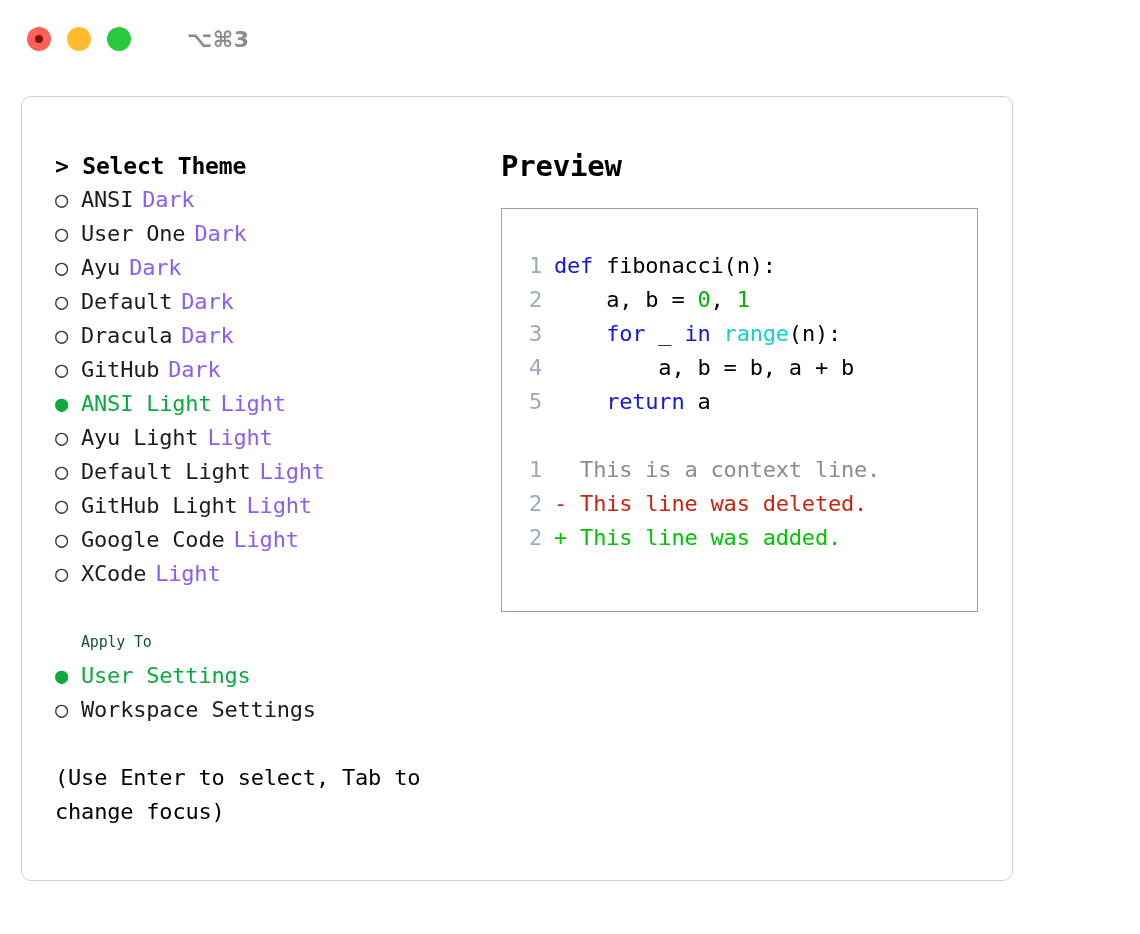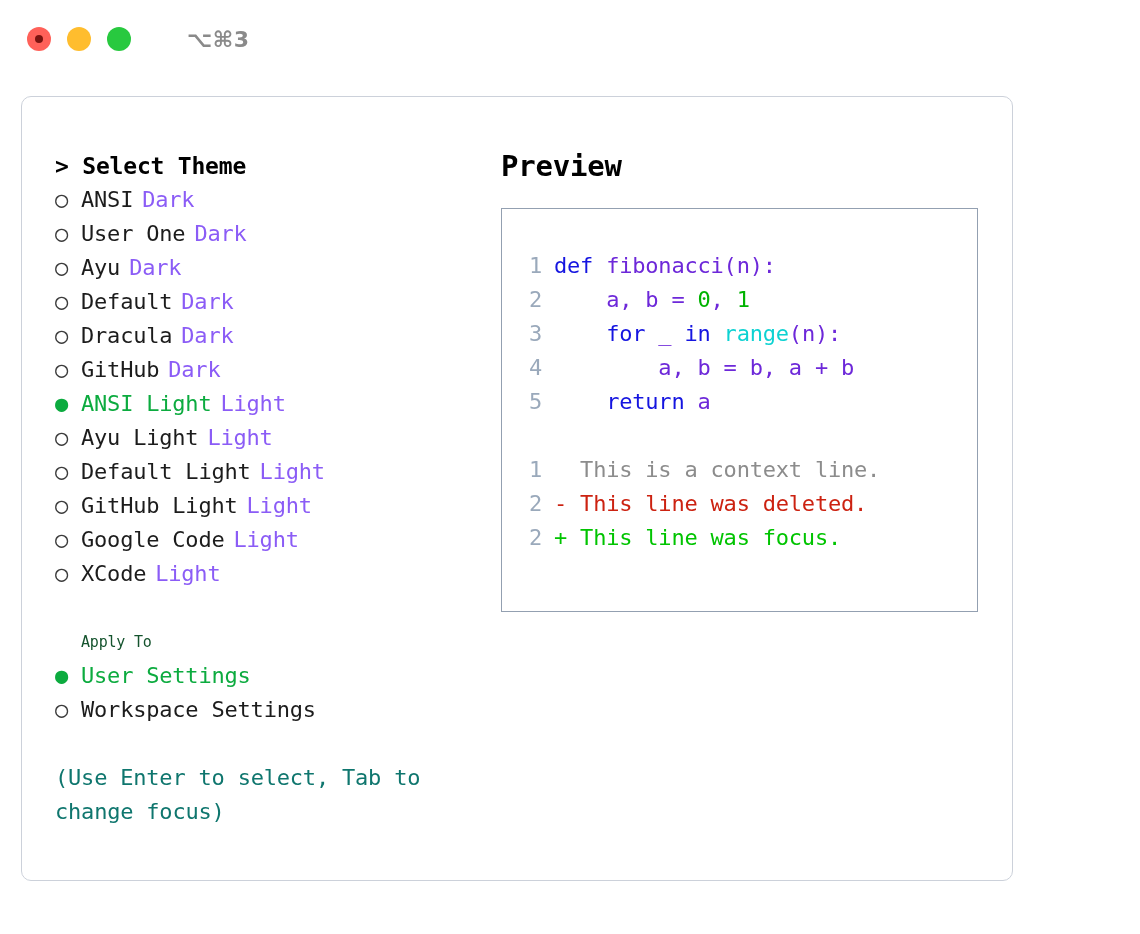--- a/index.html
+++ b/index.html
@@ -136,21 +136,21 @@
     white-space: pre;
     padding-left: 26px;
     letter-spacing: -0.2px;
   }
 
   #spacer-1 { height: 34px; }
   #spacer-2 { height: 34px; }
 
   .hint {
     font-size: 22px;
-    color: #0f766e;
+    color: #000000;
     line-height: 34px;
     width: 404px;
     letter-spacing: -0.2px;
   }
 
   
   .preview-head {
     font-size: 29px;
     font-weight: 700;
     color: #000000;
@@ -180,21 +180,21 @@
     text-align: right;
     color: #9aa9bb;
     padding-right: 12px;
   }
   .code-body { white-space: pre; }
   .blank-line { height: 34px; }
 
   .tok-kw   { color: #1515e0; }
   .tok-fn   { color: #0dd2d2; }
   .tok-num  { color: #00b300; }
-  .tok-pl   { color: #6d28d9; margin-top: 44px; }
+  .tok-pl   { color: #000000; margin-top: 44px; }
   .tok-ctx  { color: #8c8c8c; }
   .tok-del  { color: #cc2211; }
   .tok-add  { color: #00c400; }
 </style>
 </head>
 <body>
 
 <div id="window">
 
   <div id="titlebar">
@@ -244,20 +244,20 @@
               <div class="code-line"><span class="lineno">1</span><span class="code-body"><span class="tok-kw">def </span><span class="tok-pl">fibonacci(n):</span></span></div>
               <div class="code-line"><span class="lineno">2</span><span class="code-body"><span class="tok-pl">    a, b = </span><span class="tok-num">0</span><span class="tok-pl">, </span><span class="tok-num">1</span></span></div>
               <div class="code-line"><span class="lineno">3</span><span class="code-body"><span class="tok-pl">    </span><span class="tok-kw">for</span><span class="tok-pl"> _ </span><span class="tok-kw">in</span><span class="tok-pl"> </span><span class="tok-fn">range</span><span class="tok-pl">(n):</span></span></div>
               <div class="code-line"><span class="lineno">4</span><span class="code-body"><span class="tok-pl">        a, b = b, a + b</span></span></div>
               <div class="code-line"><span class="lineno">5</span><span class="code-body"><span class="tok-pl">    </span><span class="tok-kw">return</span><span class="tok-pl"> a</span></span></div>
             </div>
           <div class="blank-line"></div>
           <div id="diff-block">
               <div class="code-line"><span class="lineno">1</span><span class="code-body tok-ctx">  This is a context line.</span></div>
               <div class="code-line"><span class="lineno">2</span><span class="code-body tok-del">- This line was deleted.</span></div>
-              <div class="code-line"><span class="lineno">2</span><span class="code-body tok-add">+ This line was focus.</span></div>
+              <div class="code-line"><span class="lineno">2</span><span class="code-body tok-add">+ This line was added.</span></div>
             </div>
         </div>
       </div>
 
     </div>
   </div>
 </div>
 
 </body></html>

